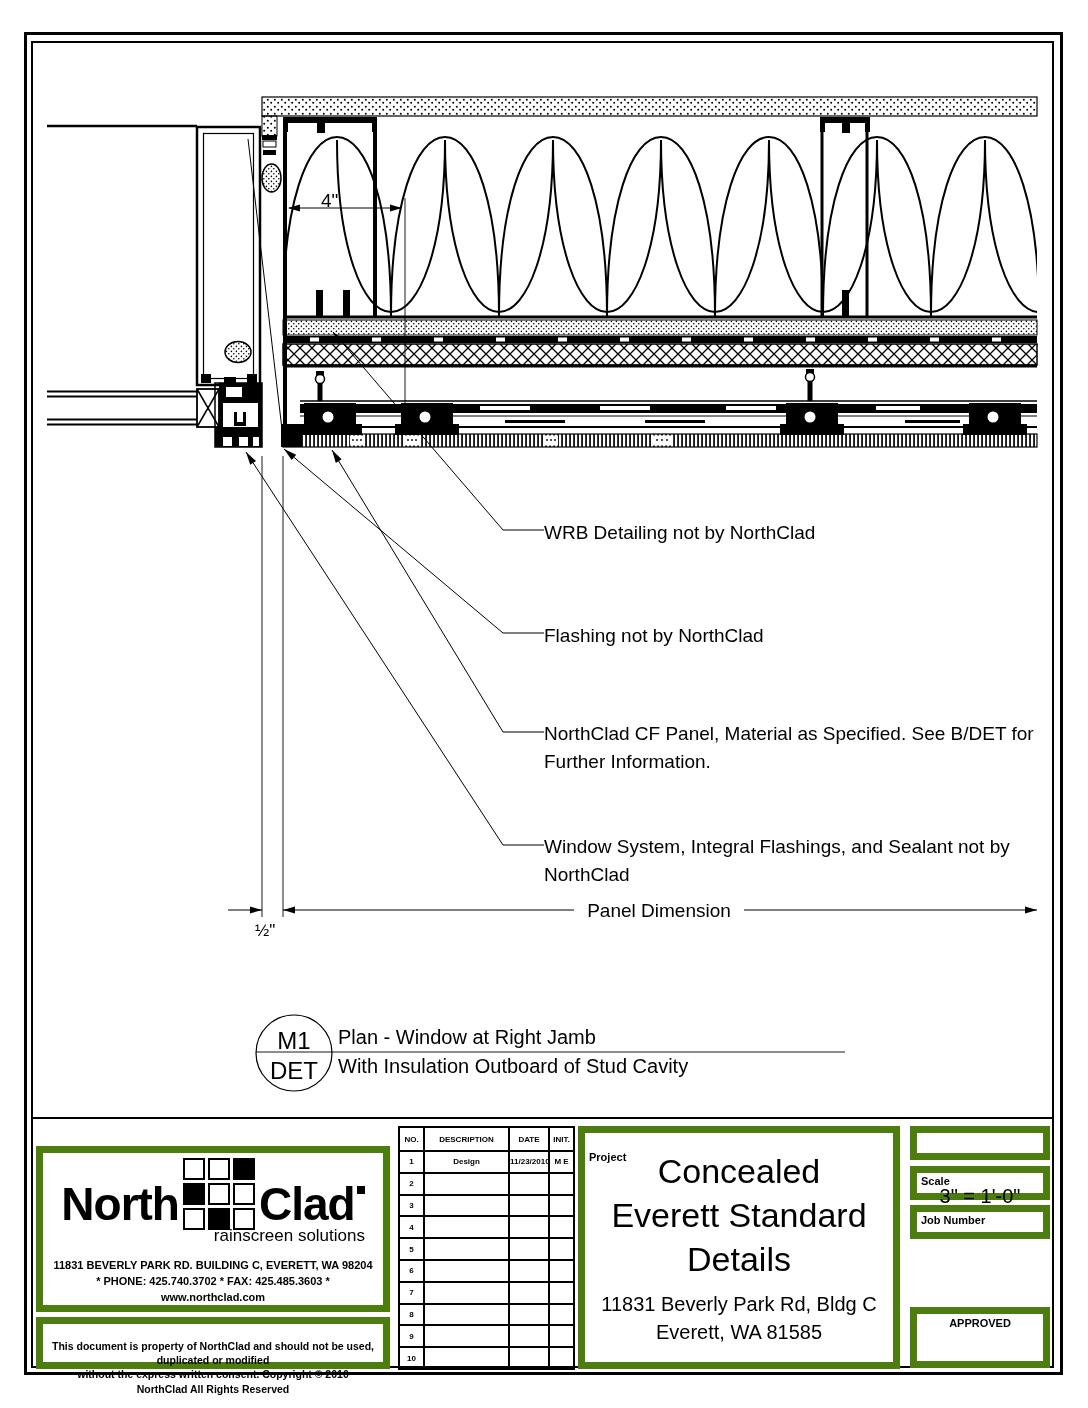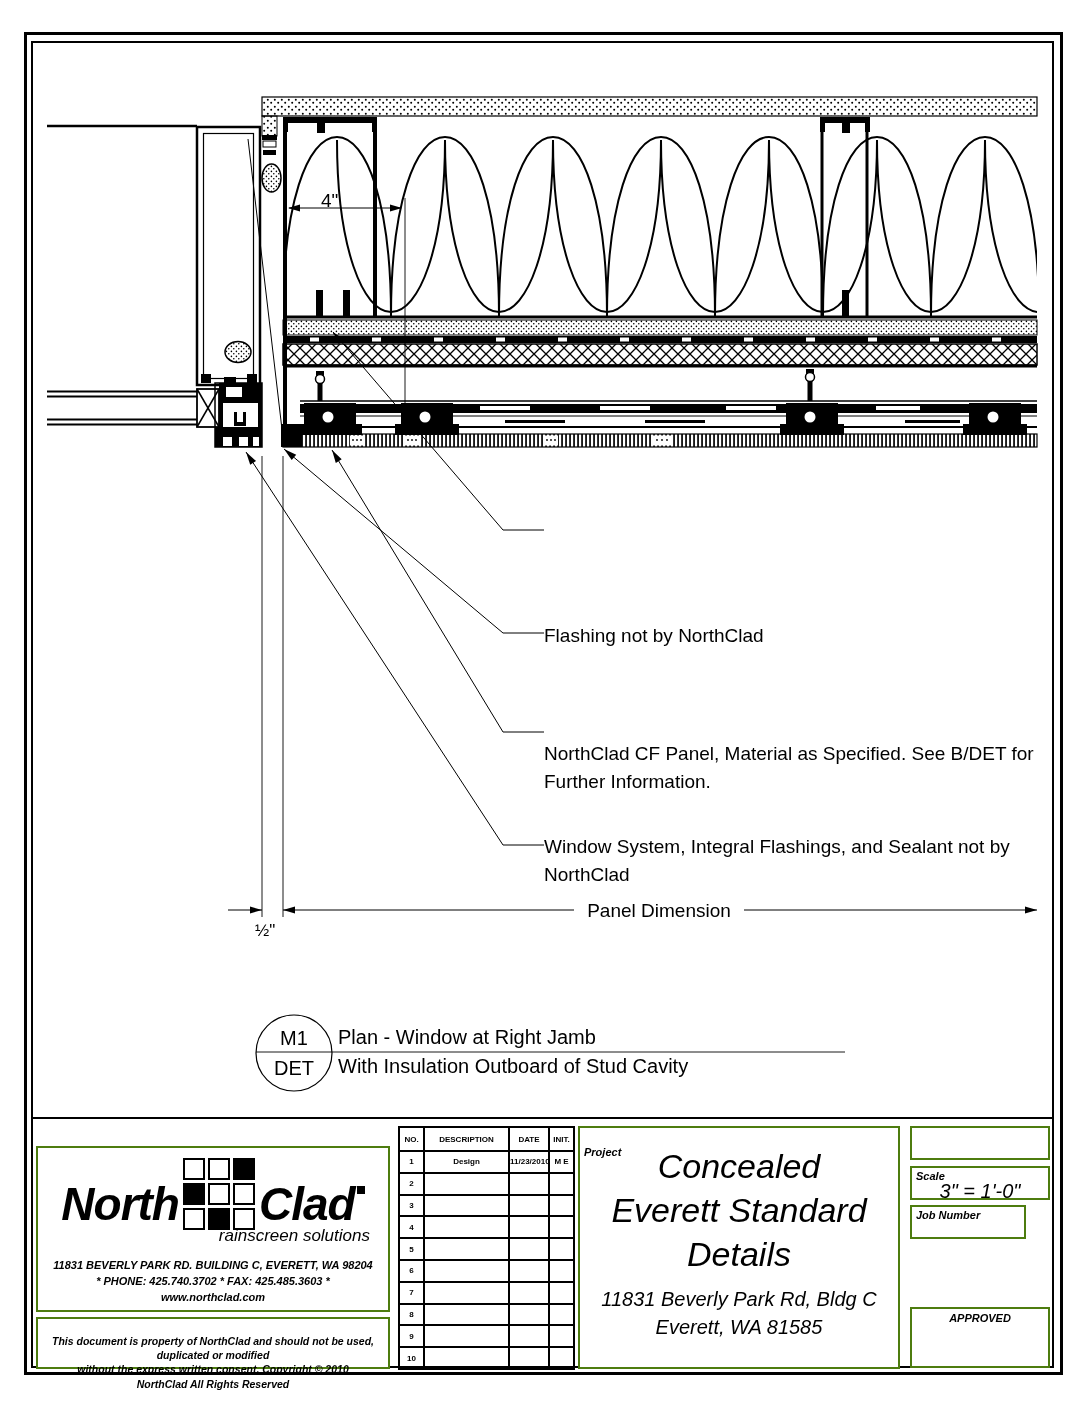--- a/index.html
+++ b/index.html
@@ -6,25 +6,25 @@
   body { background:#e8e8e8; }
   .page { position:relative; width:1088px; height:1408px; background:#ffffff;
           font-family:"Liberation Sans", sans-serif; color:#000; overflow:hidden; margin:0 auto; }
   .border-outer { position:absolute; left:24px; top:32px; width:1039px; height:1343px; border:3px solid #000; }
   .border-inner { position:absolute; left:31px; top:41px; width:1023px; height:1327px; border:2px solid #000; }
   svg.art { position:absolute; left:0; top:0; }
   .t { position:absolute; white-space:nowrap; }
   .ann { font-size:19px; line-height:28px; }
   .wrap { white-space:normal; }
   .dim { font-size:19px; }
-  .callout-num { font-size:20px; width:58px; text-align:center; }
+  .callout-num { font-size:24px; width:58px; text-align:center; }
   .callout-title { font-size:20px; }
 
   
-  .tb-box { position:absolute; border:2px solid #4d7c0f; background:#fff;font-style:italic; }
+  .tb-box { position:absolute; border:7px solid #4d7c0f; background:#fff; }
   .divider { position:absolute; left:31px; width:1023px; height:2px; background:#000; }
 
   .logo-inner { height:100%; display:flex; flex-direction:column; align-items:center; justify-content:center; }
   .logo-row { display:flex; align-items:flex-end; }
   .logo-word { font-size:46px; font-weight:bold; letter-spacing:-1px; line-height:0.82; }
   .logo-grid { display:grid; grid-template-columns:repeat(3,22px); grid-template-rows:repeat(3,22px);
                gap:3px; margin:0 4px 0 4px; position:relative; top:6px; }
   .sq { border:2.5px solid #000; background:#fff; }
   .sq.f { background:#000; }
   .reg-mark { width:8px; height:8px; background:#000; margin:0 0 30px 2px; }
@@ -268,22 +268,23 @@
     </g>
 
     <g>
       <circle cx="294" cy="1053" r="38" fill="none" stroke="#000" stroke-width="1.2"></circle>
       <line x1="256" y1="1052" x2="845" y2="1052" stroke="#000" stroke-width="0.9"></line>
     </g>
   </svg>
 
   <div class="t dim" style="left:321px; top:190px;">4"</div>
 
+  <div class="t ann" style="left:544px; top:519px;">WRB Detailing not by NorthClad</div>
   <div class="t ann" style="left:544px; top:622px;">Flashing not by NorthClad</div>
-  <div class="t ann wrap" style="left:544px; top:740px; width:545px;">NorthClad CF Panel, Material as Specified.  See B/DET for Further Information.</div>
+  <div class="t ann wrap" style="left:544px; top:720px; width:545px;">NorthClad CF Panel, Material as Specified.  See B/DET for Further Information.</div>
   <div class="t ann wrap" style="left:544px; top:833px; width:500px;">Window System, Integral Flashings, and Sealant not by NorthClad</div>
 
   <div class="t" style="left:255px; top:921px; font-size:17px;">½"</div>
   <div class="t dim" style="left:574px; top:900px; width:170px; text-align:center;">Panel Dimension</div>
 
   <div class="t callout-num" style="left:265px; top:1027px;">M1</div>
   <div class="t callout-num" style="left:265px; top:1057px;">DET</div>
   <div class="t callout-title" style="left:338px; top:1026px;">Plan - Window at Right Jamb</div>
   <div class="t callout-title" style="left:338px; top:1055px;">With Insulation Outboard of Stud Cavity</div>
 
@@ -420,21 +421,21 @@
     </div>
   </div>
 
   <div class="tb-box" style="left:910px; top:1126px; width:140px; height:34px;"></div>
 
   <div class="tb-box" style="left:910px; top:1166px; width:140px; height:34px;">
     <div class="blk-label">Scale</div>
     <div class="rb-value">3" = 1'-0"</div>
   </div>
 
-  <div class="tb-box" style="left:910px; top:1205px; width:116px; height:34px;">
+  <div class="tb-box" style="left:910px; top:1205px; width:140px; height:34px;">
     <div class="blk-label">Job Number</div>
     <div class="rb-value"></div>
   </div>
 
 
   <div class="tb-box" style="left:910px; top:1307px; width:140px; height:61px;">
     <div class="rb-approved">APPROVED</div>
   </div>
 </div>
 

